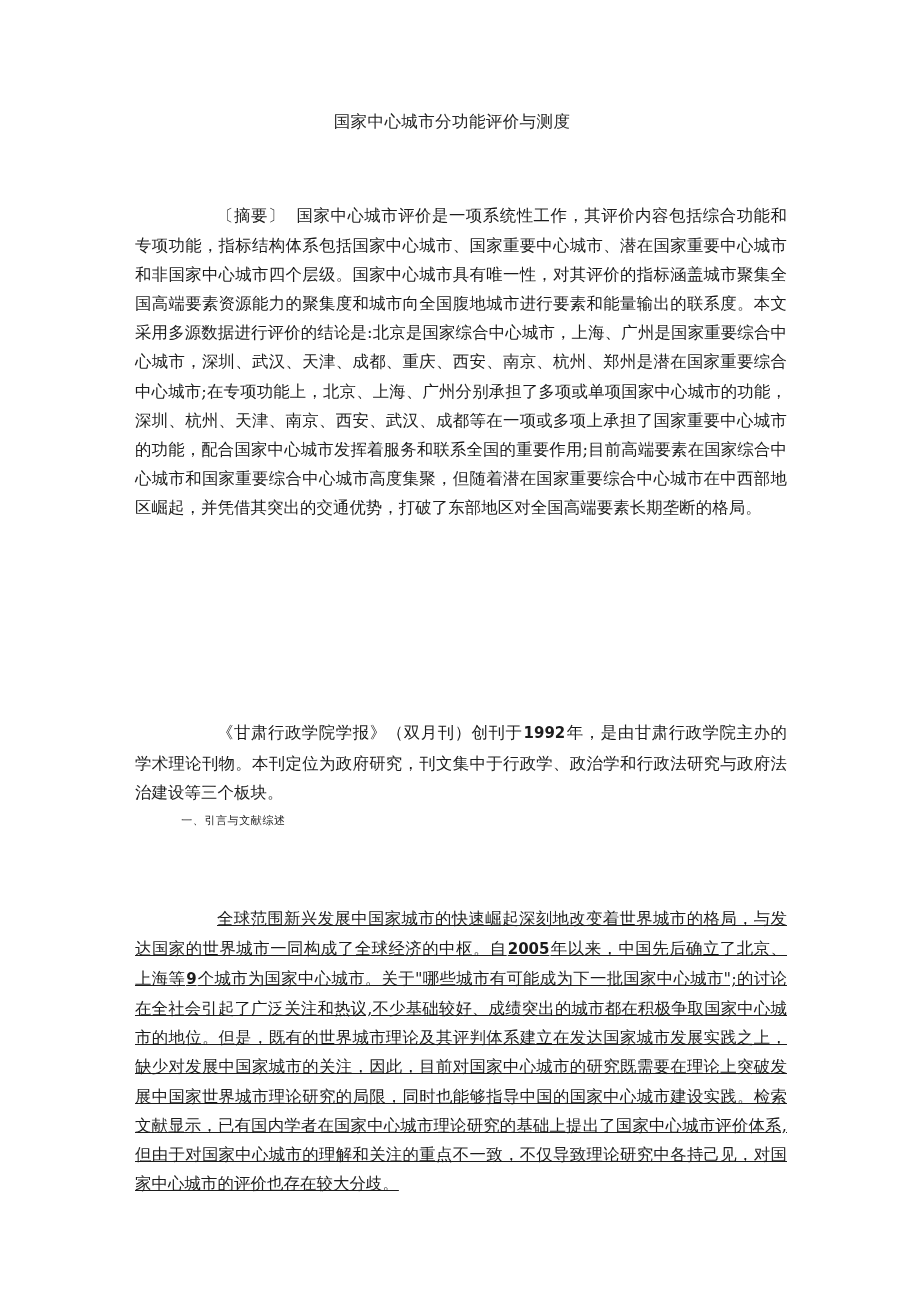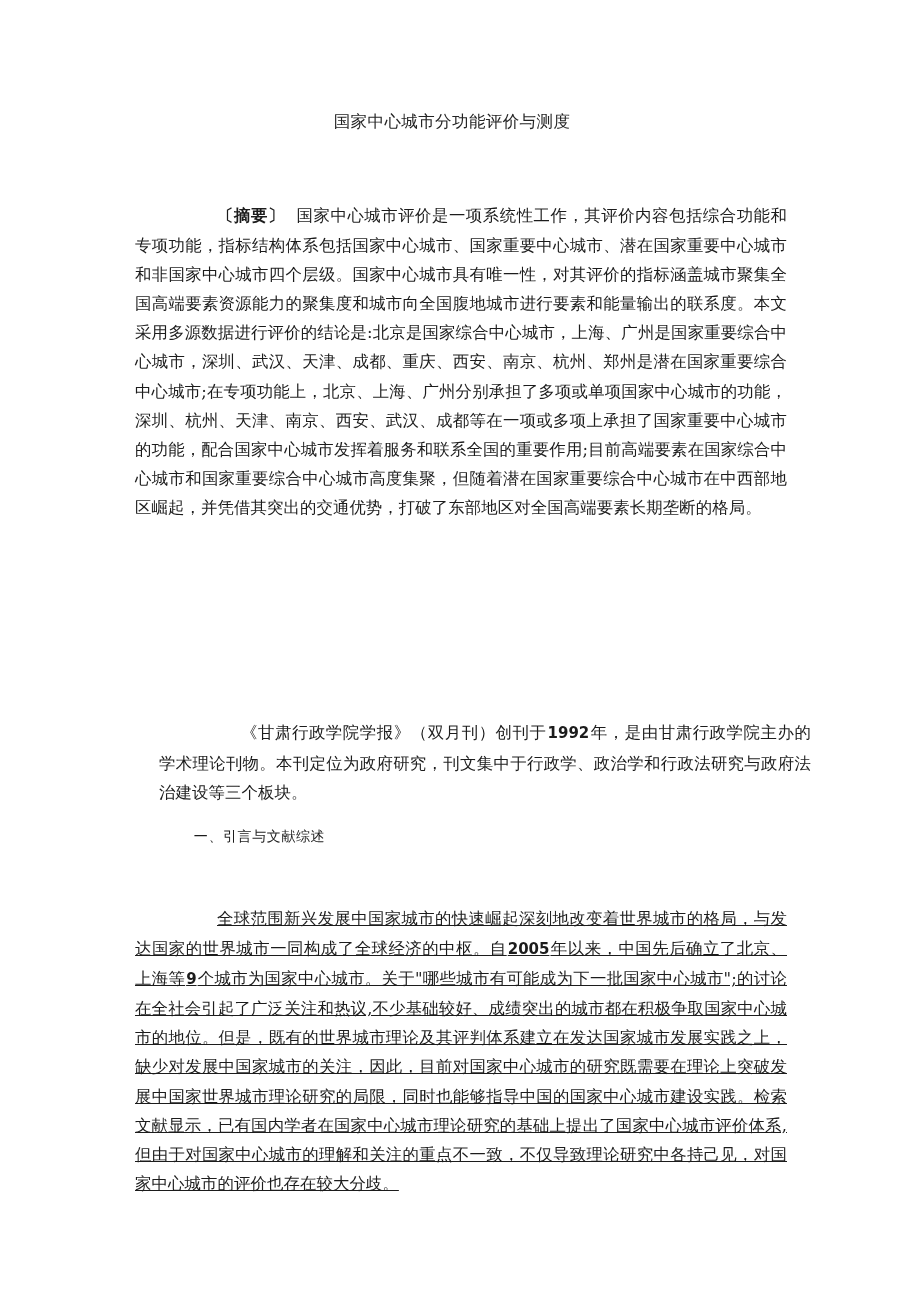--- a/index.html
+++ b/index.html
@@ -48,46 +48,45 @@
     text-align: justify;
     text-justify: inter-ideograph;
     color: #1c1c1c;
     letter-spacing: 0.1px;
   }
 
   .indent-5 { text-indent: 5em; }
 
   .abstract  { top: 185px; }
   .keywords  { top: 523px; }
-  .journal   { top: 702px; margin-left: 24px; }
+  .journal   { top: 702px; }
   .body-1    { top: 888px; text-decoration: underline; }
 
   .section-head {
     position: absolute;
     left: 135px;
     width: 652px;
     top: 806px;
-    font-size: 14px;
+    font-size: 11px;
     line-height: 29.2px;
     text-indent: 4.2em;
     color: #1c1c1c;
     letter-spacing: 0.6px;
-    margin-top: 16px;
   }
 
   
   .num {
     font-family: "DejaVu Sans", "Liberation Sans", sans-serif;
     font-weight: 700;
     font-size: 15px;
     letter-spacing: 0;
     padding: 0 1px;
   }
 
-  .lbl { letter-spacing: 0.2px; font-weight: bold; }
+  .lbl { letter-spacing: 0.2px; }
 </style>
 </head>
 <body>
 
 <div class="page">
 
   <div class="doc-title">国家中心城市分功能评价与测度</div>
 
   <p class="col abstract indent-5"><span class="lbl">〔摘要〕</span>&nbsp;&nbsp;<span>国家中心城市评价是一项系统性工作，其评价内容包括综合功能和专项功能，指标结构体系包括国家中心城市、国家重要中心城市、潜在国家重要中心城市和非国家中心城市四个层级。国家中心城市具有唯一性，对其评价的指标涵盖城市聚集全国高端要素资源能力的聚集度和城市向全国腹地城市进行要素和能量输出的联系度。本文采用多源数据进行评价的结论是:北京是国家综合中心城市，上海、广州是国家重要综合中心城市，深圳、武汉、天津、成都、重庆、西安、南京、杭州、郑州是潜在国家重要综合中心城市;在专项功能上，北京、上海、广州分别承担了多项或单项国家中心城市的功能，深圳、杭州、天津、南京、西安、武汉、成都等在一项或多项上承担了国家重要中心城市的功能，配合国家中心城市发挥着服务和联系全国的重要作用;目前高端要素在国家综合中心城市和国家重要综合中心城市高度集聚，但随着潜在国家重要综合中心城市在中西部地区崛起，并凭借其突出的交通优势，打破了东部地区对全国高端要素长期垄断的格局。</span></p>
 

